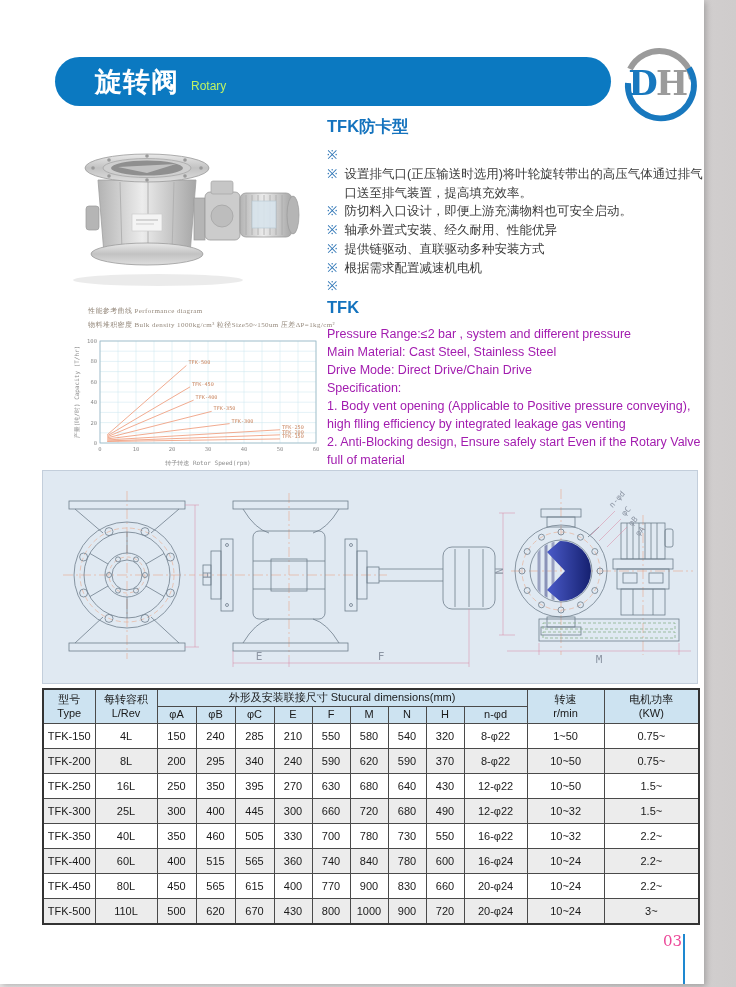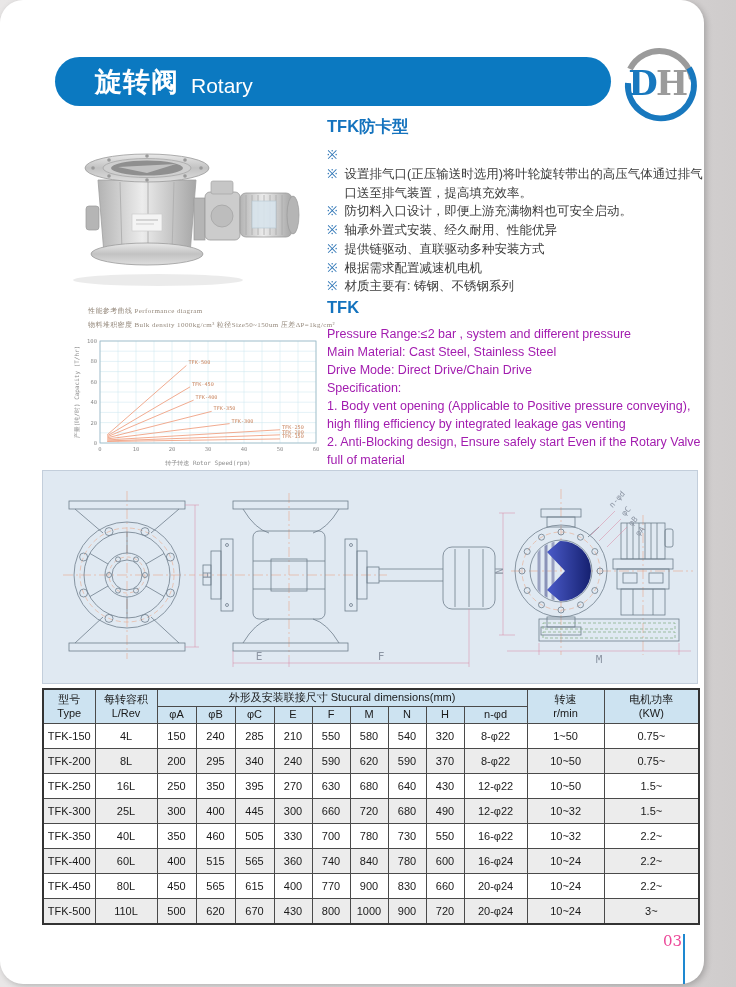--- a/index.html
+++ b/index.html
@@ -5,29 +5,28 @@
   html,body{margin:0;padding:0;}
   body{
     width:736px;height:987px;position:relative;overflow:hidden;
     background:linear-gradient(90deg,#e9e7e7 0%,#dddada 70%,#cfcccc 100%);
     font-family:"Liberation Sans",sans-serif;
     -webkit-font-smoothing:antialiased;
   }
   .page{
     position:absolute;left:0;top:0;width:704px;height:984px;background:#ffffff;
     box-shadow:2px 2px 6px rgba(0,0,0,.22);
-    border-radius:23px;
   }
   
   .banner{
     position:absolute;left:55px;top:57px;width:556px;height:49px;
     background:#0b79c1;border-radius:25px;display:flex;align-items:center;
   }
   .banner .cn{color:#fff;font-weight:bold;font-size:27px;margin-left:40px;letter-spacing:1px;}
-  .banner .en{color:#ffffff;font-size:21px;margin-left:12px;margin-top:8px;}
+  .banner .en{color:#bef264;font-size:12px;margin-left:12px;margin-top:8px;}
   .logo{position:absolute;left:616px;top:43px;width:88px;height:80px;}
   
   .right-col{position:absolute;left:327px;top:116px;width:388px;color:#333;}
   .section-heading{font-size:16.5px;font-weight:bold;color:#1473be;margin:0 0 8px 0;}
   .bullet{display:flex;font-size:12.5px;line-height:1.5;color:#3a3a3a;}
   .bullet .marker{color:#2d74b5;margin-right:7px;flex:0 0 auto;}
   .tfk-head{margin-top:2px;}
   .spec-line{font-size:12.5px;line-height:1.44;color:#a21caf;}
   
   .photo{position:absolute;left:58px;top:134px;width:260px;height:158px;}
@@ -162,21 +161,20 @@
         <div class="bullet">
           <span class="marker">※</span>
           <span>提供链驱动、直联驱动多种安装方式</span>
         </div>
         <div class="bullet">
           <span class="marker">※</span>
           <span>根据需求配置减速机电机</span>
         </div>
         <div class="bullet">
           <span class="marker">※</span>
-          <span>材质主要有: 铸钢、不锈钢系列</span>
         </div>
       </div>
     <h2 class="section-heading tfk-head">TFK</h2>
     <div>
         <div class="spec-line">Pressure Range:≤2 bar , system and different pressure</div>
         <div class="spec-line">Main Material: Cast Steel, Stainless Steel</div>
         <div class="spec-line">Drive Mode: Direct Drive/Chain Drive</div>
         <div class="spec-line">Specification:</div>
         <div class="spec-line">1. Body vent opening (Applicable to Positive pressure conveying), high flling efficiency by integrated leakage gas venting</div>
         <div class="spec-line">2. Anti-Blocking design, Ensure safely start Even if the Rotary Valve full of material</div>

